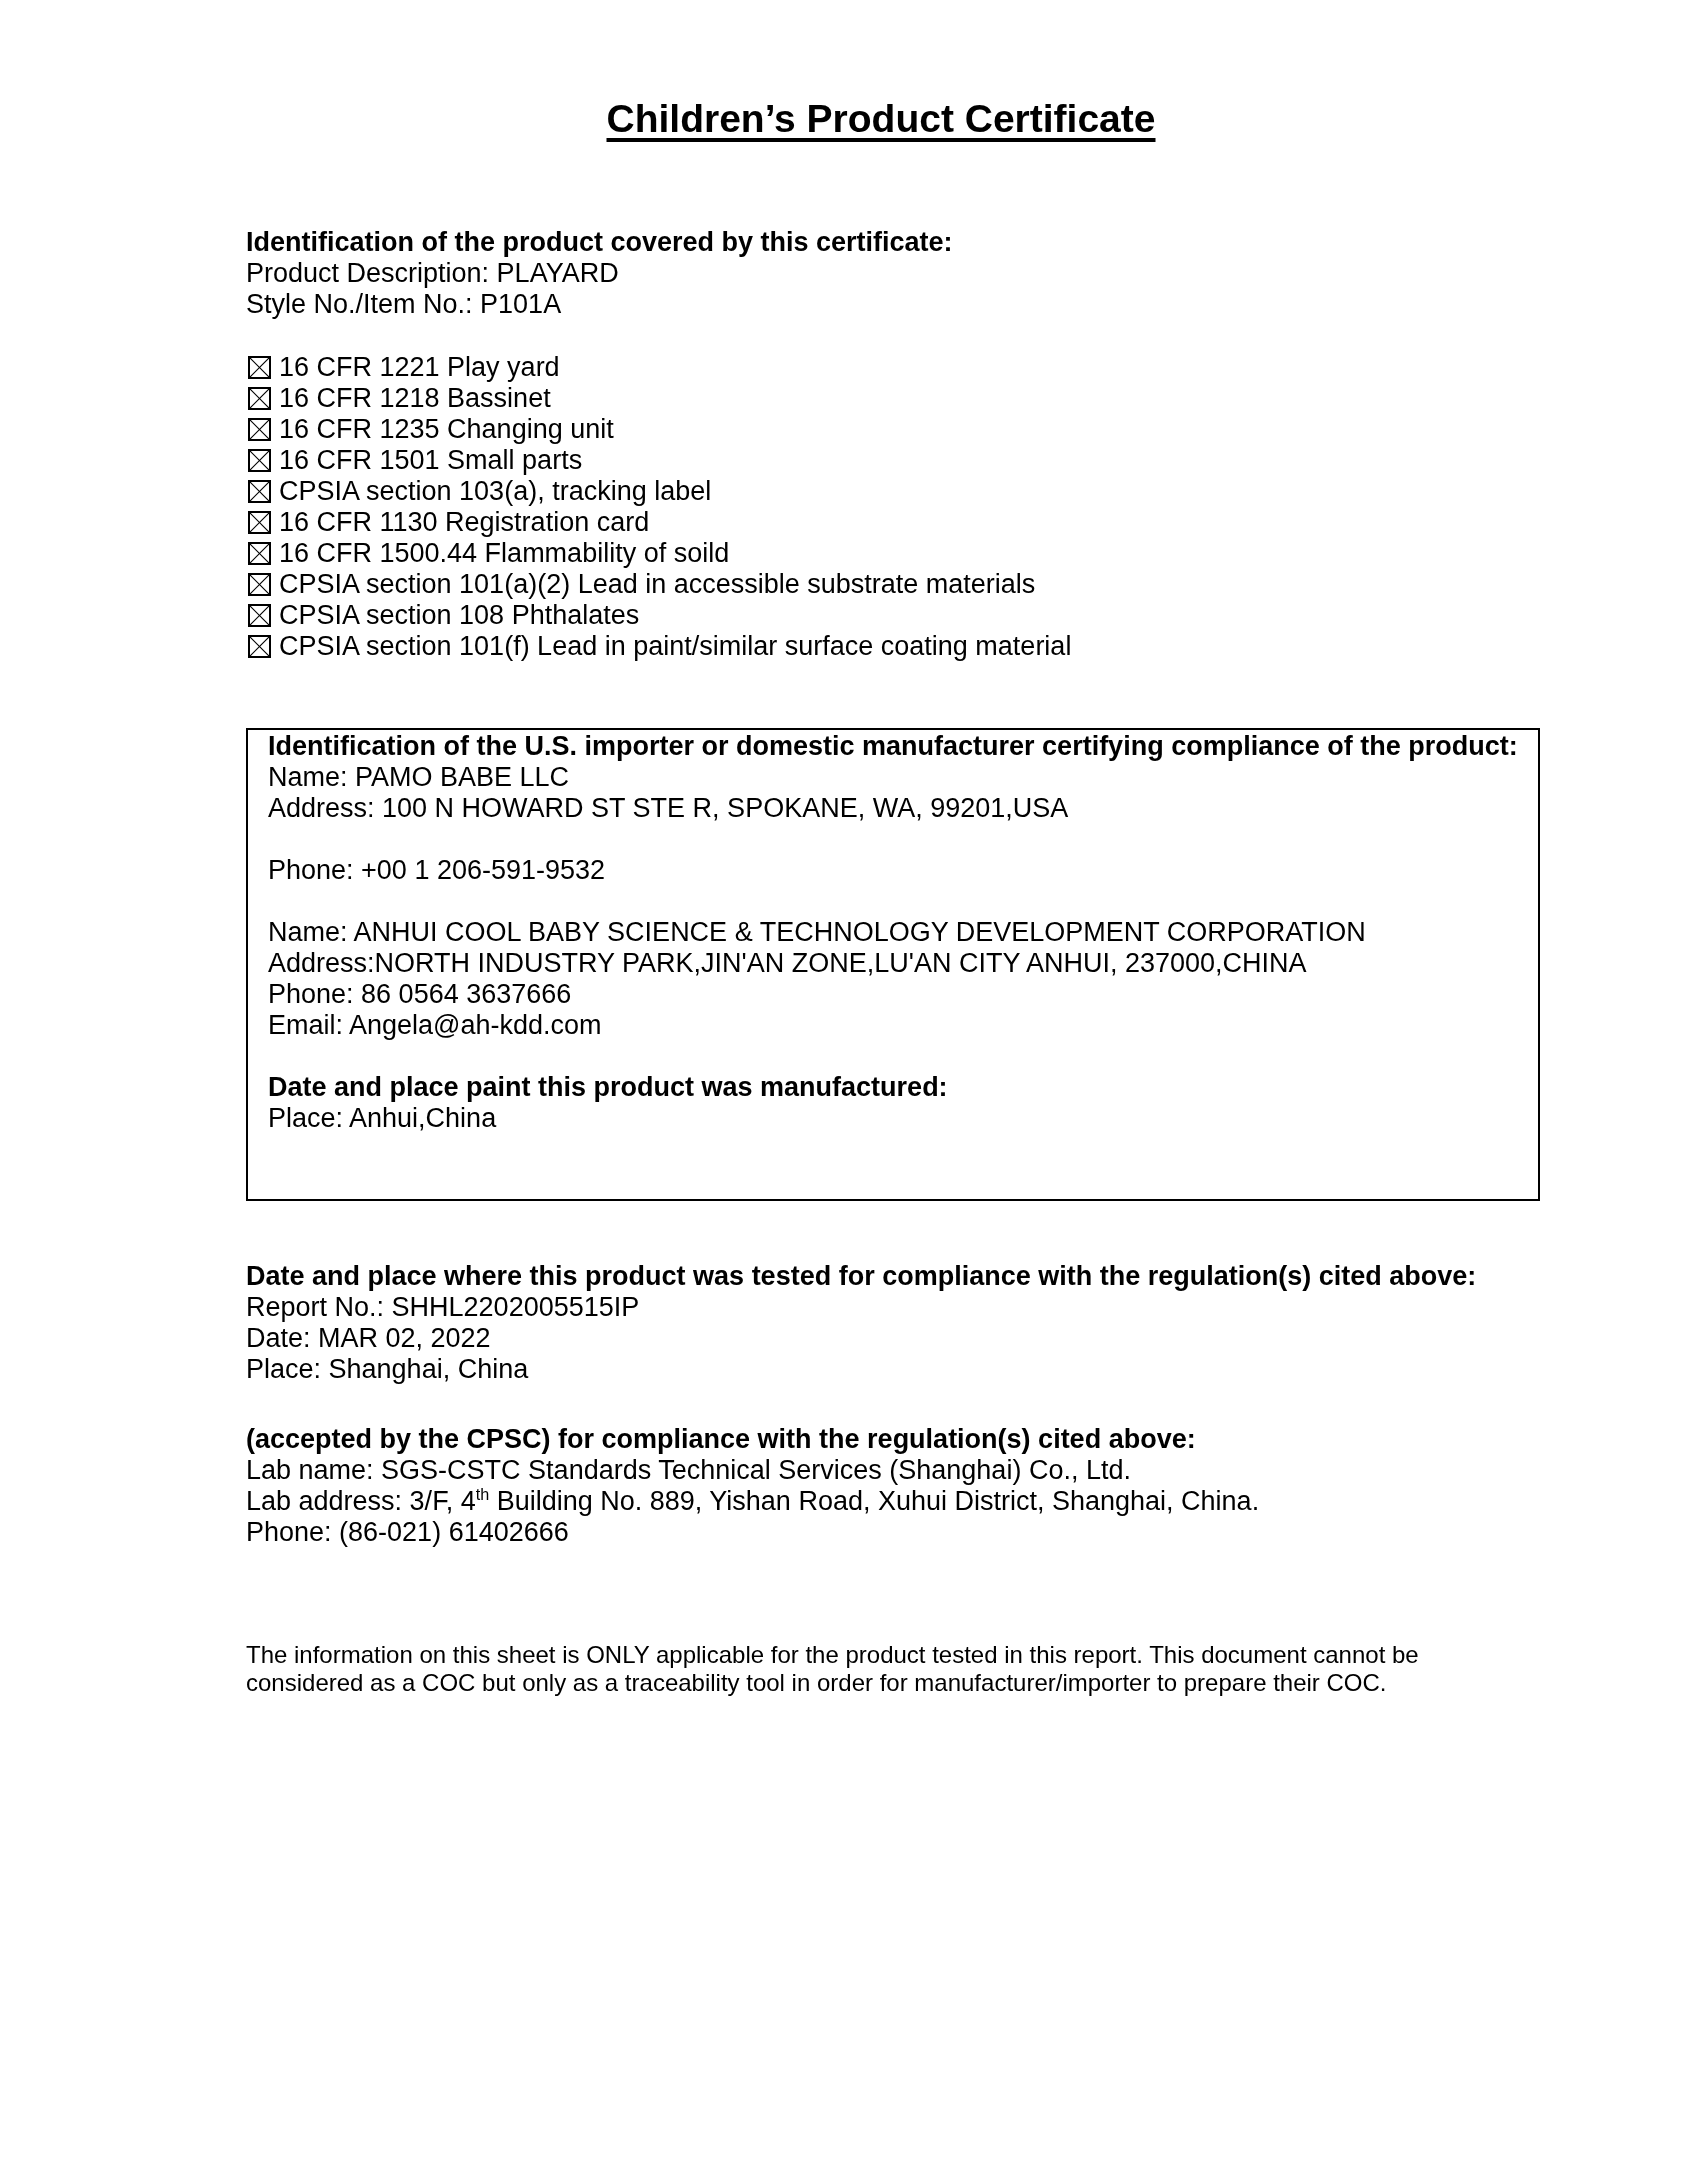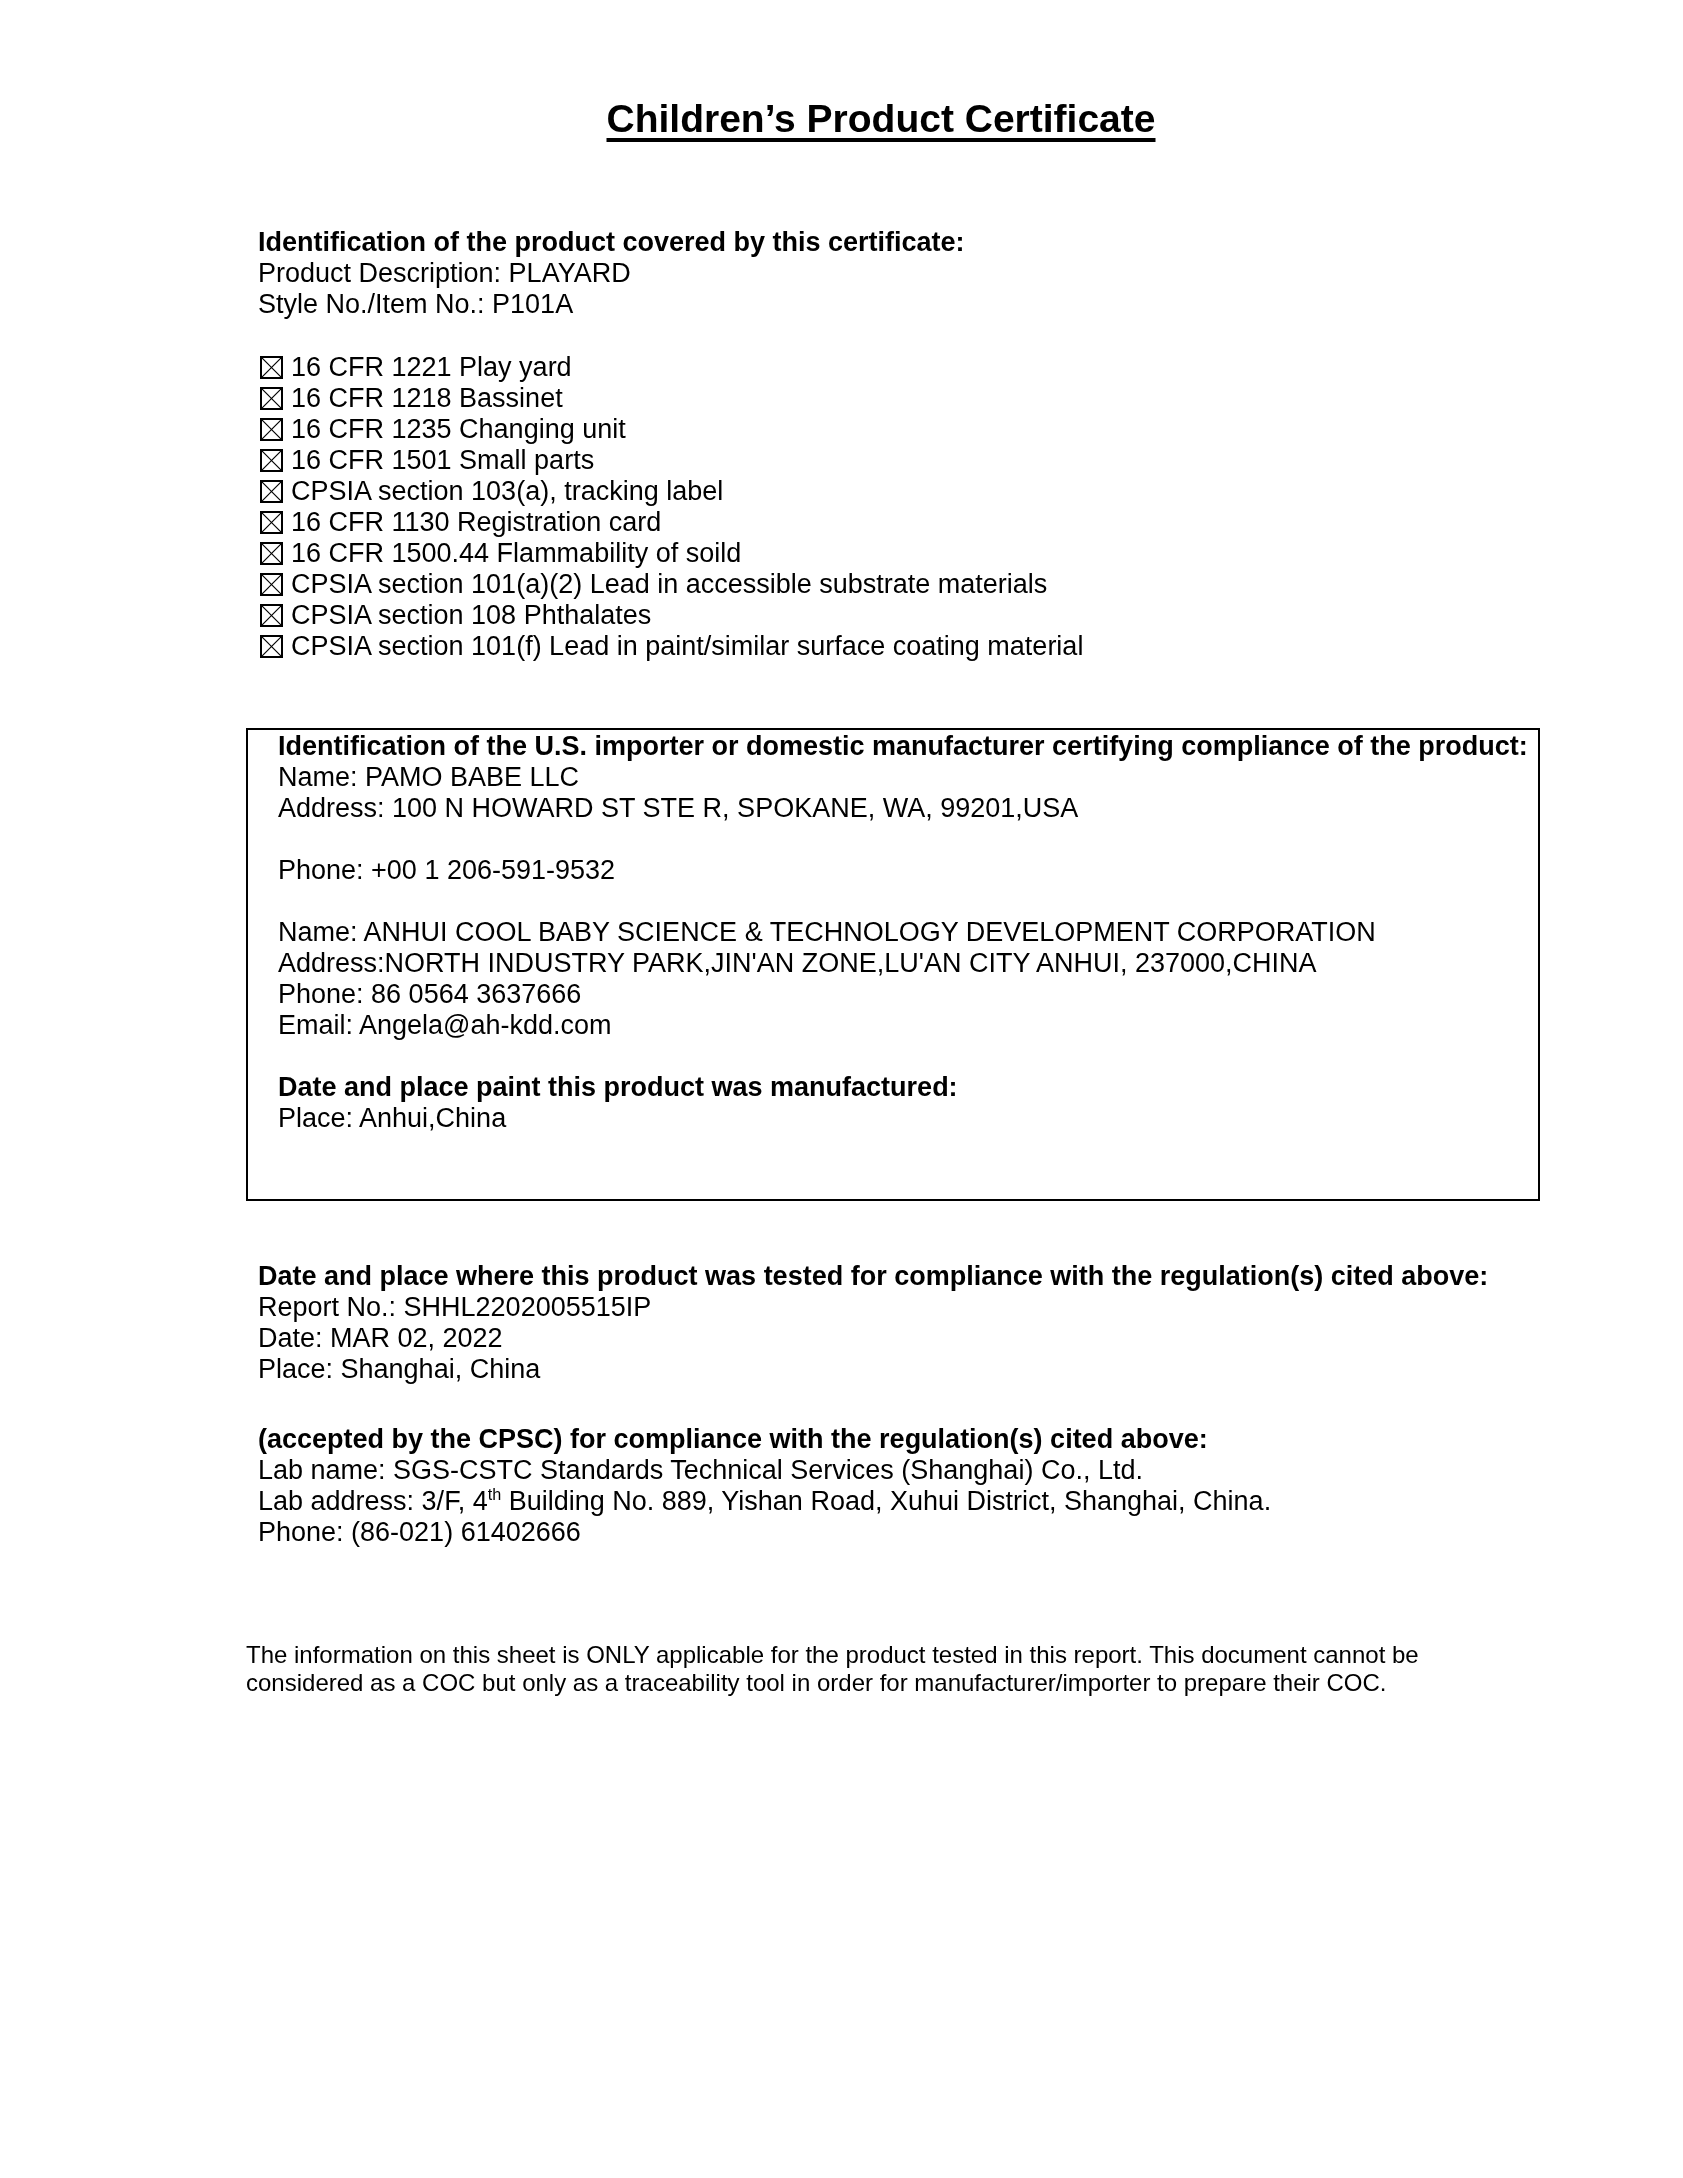--- a/index.html
+++ b/index.html
@@ -1,29 +1,29 @@
 <!DOCTYPE html>
 <html><head>
 <meta charset="utf-8">
 <style>
   html, body { margin:0; padding:0; background:#ffffff; }
   body { width:1683px; height:2178px; position:relative; overflow:hidden;
          font-family:"Liberation Sans", sans-serif; color:#000; }
   .title { position:absolute; left:0; width:1762px; top:97px; text-align:center;
            font-weight:bold; font-size:39px; text-decoration:underline;
            text-decoration-thickness:4px; text-underline-offset:6px; }
-  .sec { position:absolute; left:258px; font-size:27px; line-height:31px; }
+  .sec { position:absolute; left:246px; font-size:27px; line-height:31px; }
   .line { white-space:nowrap; }
   .b { font-weight:bold; }
   .cb { display:inline-block; width:23px; height:23px; border:2px solid #000;
         position:relative; vertical-align:-3px; margin-right:8px; margin-left:2px; box-sizing:border-box; }
   .cb svg { position:absolute; left:0; top:0; width:100%; height:100%; }
   .box { position:absolute; left:246px; top:728px; width:1294px; height:473px;
          border:2px solid #000; box-sizing:border-box; }
-  .box .sec { left:30px; }
+  .box .sec { left:20px; }
   .gap { height:31px; }
   sup { font-size:60%; vertical-align:10px; line-height:0;text-align:right; }
   .foot { position:absolute; left:246px; top:1641px; font-size:24px; line-height:28px; }
 </style>
 </head>
 <body>
 
 <div class="title">Children’s Product Certificate</div>
 
 <div class="sec" style="top:227px;">

